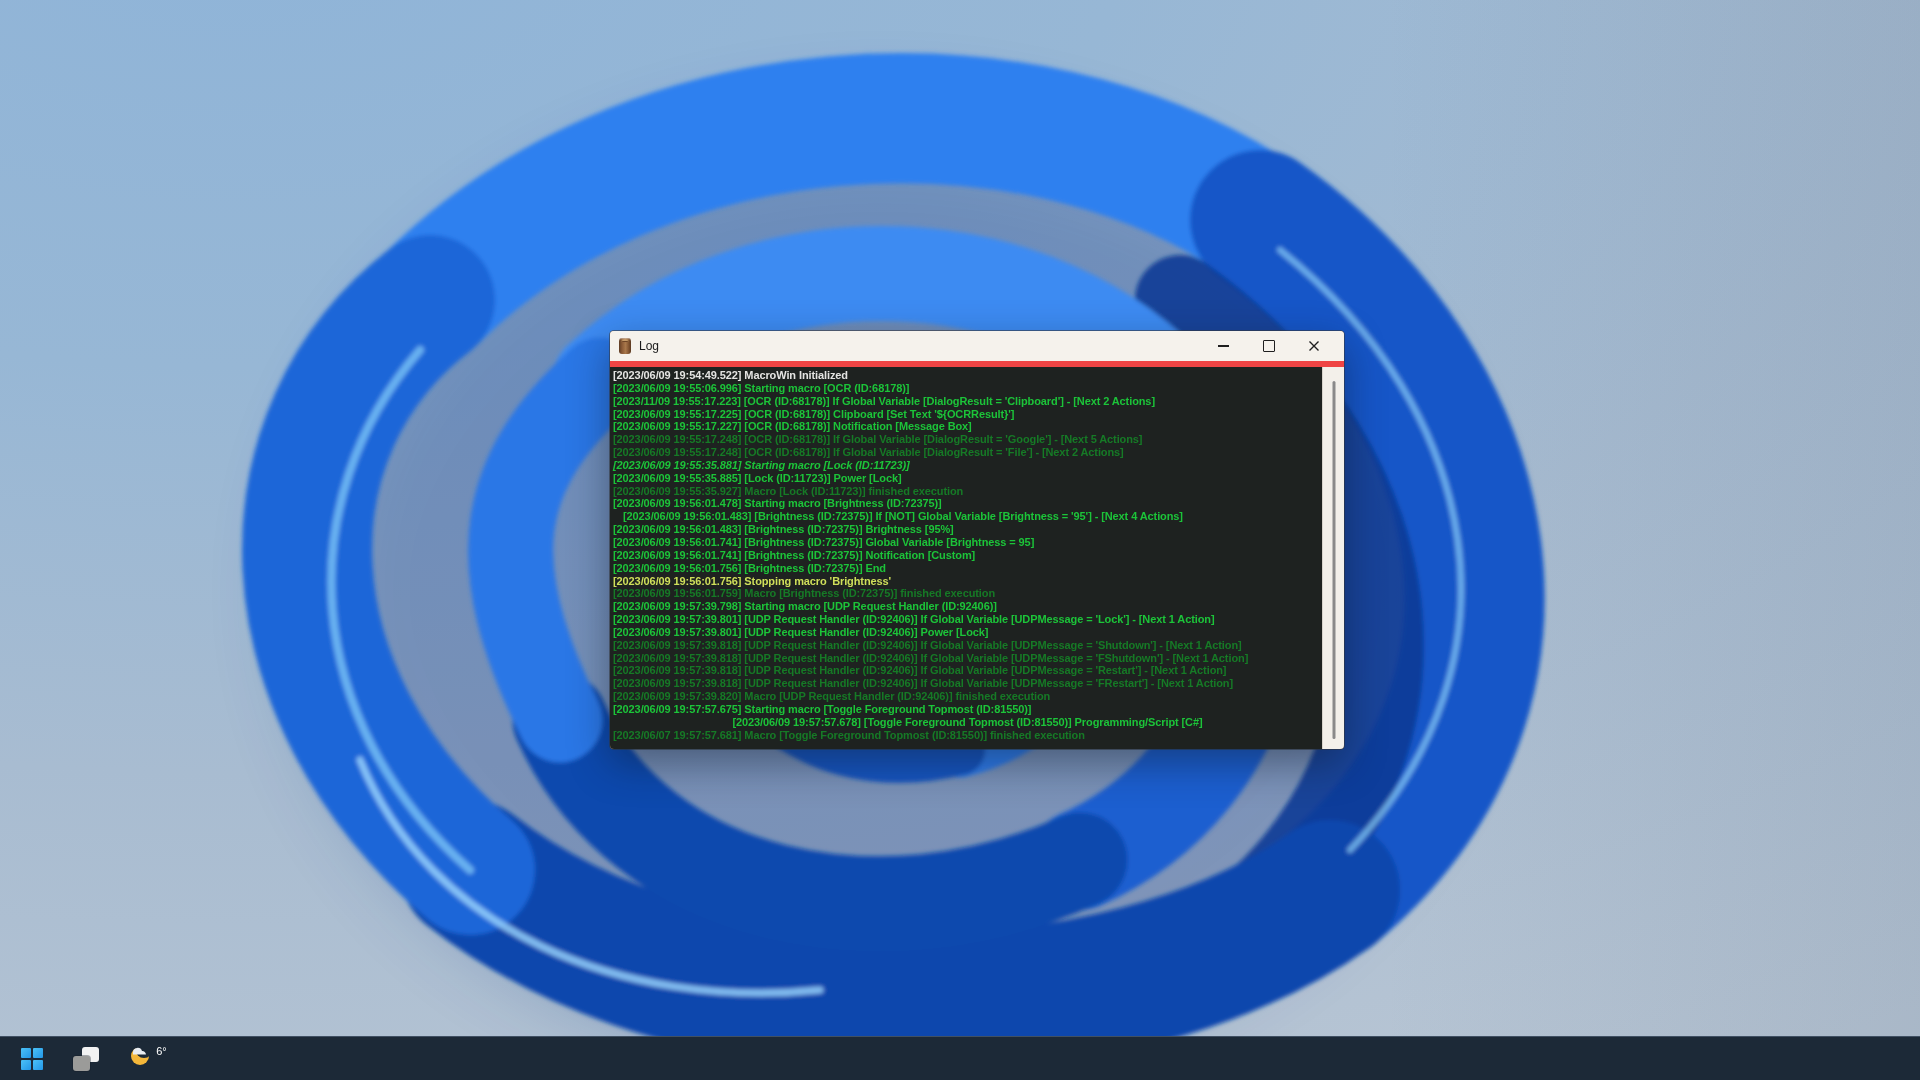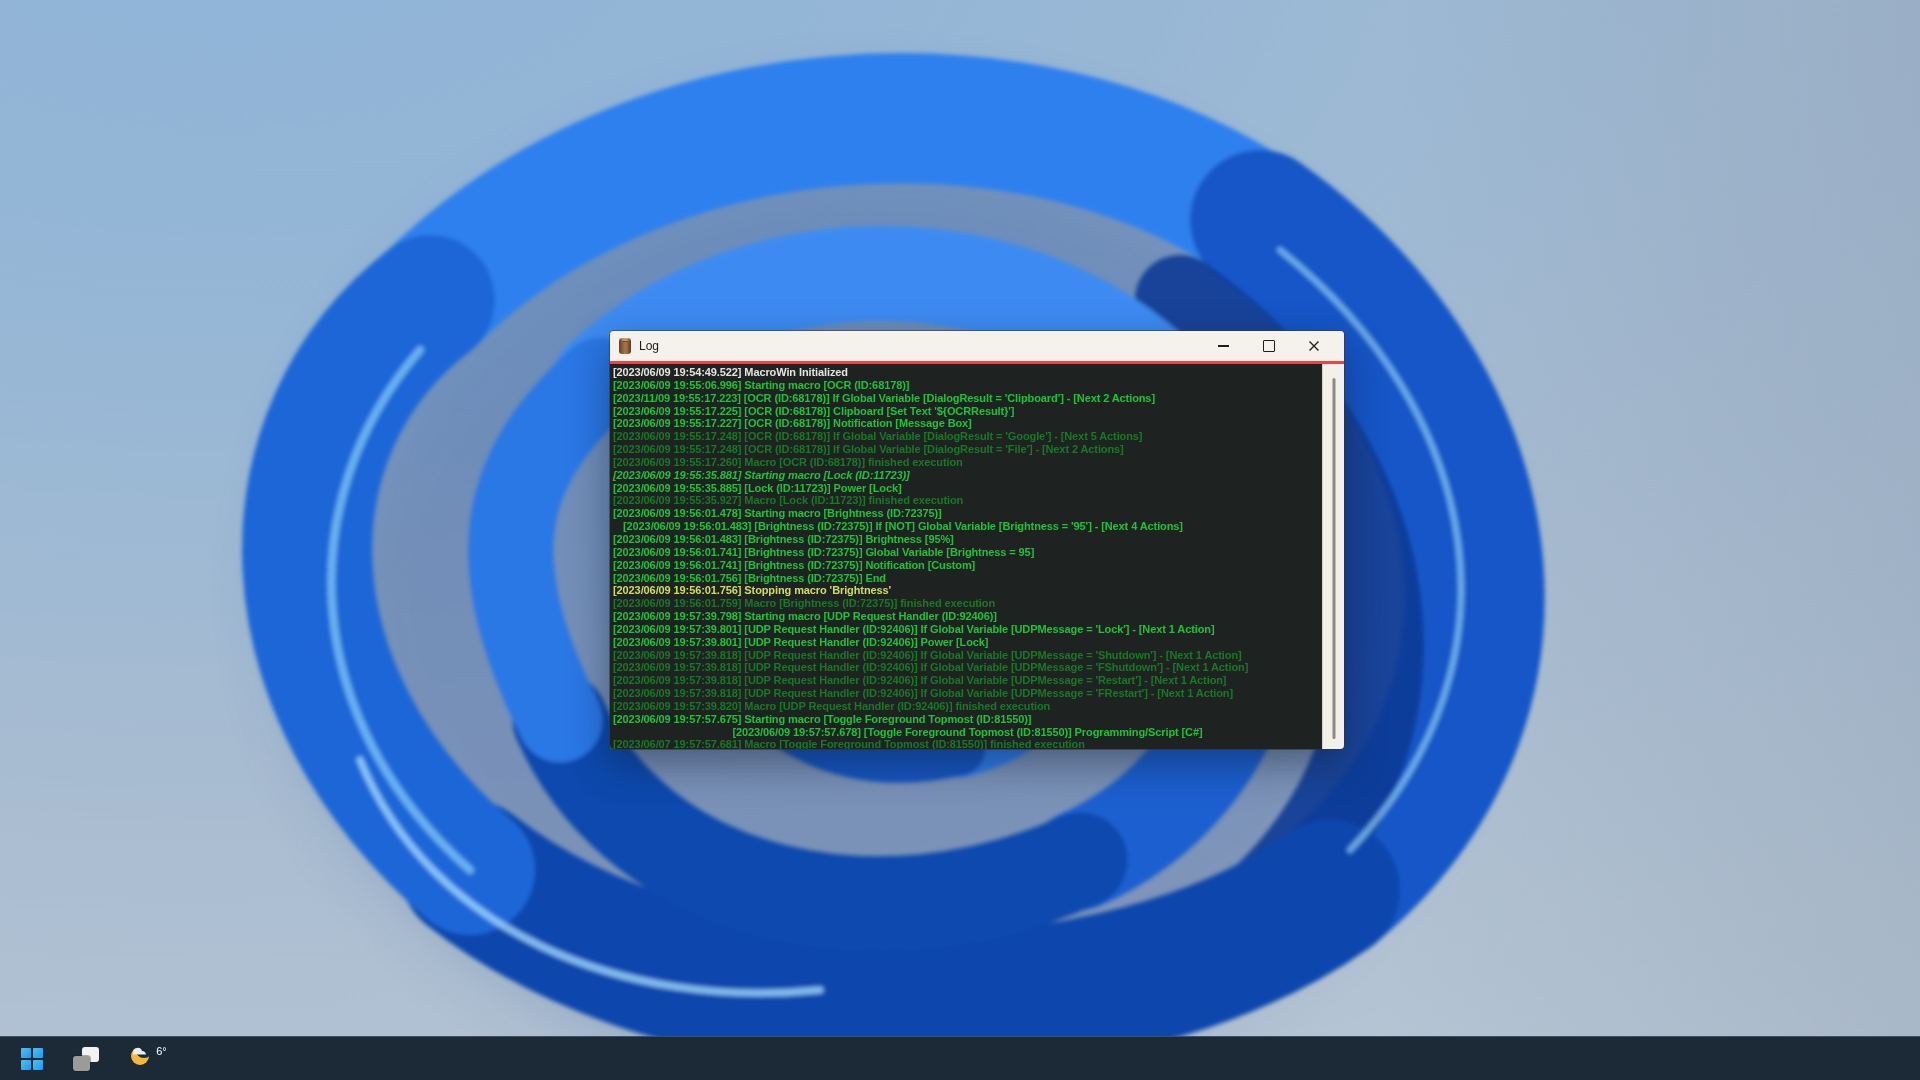--- a/index.html
+++ b/index.html
@@ -36,21 +36,21 @@
     background:#c59a68;box-shadow:inset 0 -1px 0 #6e4526;
   }
   .title-text{font-size:12px;color:#1a1a1a;}
   .controls{margin-left:auto;display:flex;height:100%;padding-right:8px;}
   .win-btn{width:45px;height:100%;display:flex;align-items:center;justify-content:center;cursor:default;}
   .glyph-min{width:11px;height:0;border-bottom:2px solid #1f1f1f;}
   .glyph-max{width:10px;height:10px;border:1.6px solid #1f1f1f;border-radius:1px;}
   
   .log-body{
     position:absolute;left:0;top:30px;right:0;bottom:0;display:flex;
-    border-top:3px solid #ef4444;
+    border-top:6px solid #ef4444;
   }
   .log-text{
     flex:1;overflow:hidden;padding:2px 0 0 3px;
     font-family:"Liberation Sans",sans-serif;font-size:11px;font-weight:bold;
   }
   .log-line{white-space:pre;line-height:12.85px;letter-spacing:-0.1px;}
   .log-scroll{
     width:21px;background:#f3f0ea;position:relative;border-left:1px solid #d8d4cc;
   }
   .log-scroll .thumb{
@@ -132,21 +132,20 @@
   </div>
   <div class="log-body" style="background: rgb(30, 34, 32);">
     <div class="log-text">
         <div class="log-line" style="color: rgb(228, 228, 226);">[2023/06/09 19:54:49.522] MacroWin Initialized</div>
         <div class="log-line" style="color: rgb(28, 196, 57);">[2023/06/09 19:55:06.996] Starting macro [OCR (ID:68178)]</div>
         <div class="log-line" style="color: rgb(28, 196, 57);">[2023/11/09 19:55:17.223] [OCR (ID:68178)] If Global Variable [DialogResult = 'Clipboard'] - [Next 2 Actions]</div>
         <div class="log-line" style="color: rgb(28, 196, 57);">[2023/06/09 19:55:17.225] [OCR (ID:68178)] Clipboard [Set Text '${OCRResult}']</div>
         <div class="log-line" style="color: rgb(28, 196, 57);">[2023/06/09 19:55:17.227] [OCR (ID:68178)] Notification [Message Box]</div>
         <div class="log-line" style="color: rgb(22, 122, 38);">[2023/06/09 19:55:17.248] [OCR (ID:68178)] If Global Variable [DialogResult = 'Google'] - [Next 5 Actions]</div>
         <div class="log-line" style="color: rgb(22, 122, 38);">[2023/06/09 19:55:17.248] [OCR (ID:68178)] If Global Variable [DialogResult = 'File'] - [Next 2 Actions]</div>
-        <div class="log-line" style="color: rgb(22, 122, 38);">[2023/06/09 19:55:17.260] Macro [OCR (ID:68178)] finished execution</div>
         <div class="log-line" style="color: rgb(28, 196, 57); font-style: italic;">[2023/06/09 19:55:35.881] Starting macro [Lock (ID:11723)]</div>
         <div class="log-line" style="color: rgb(28, 196, 57);">[2023/06/09 19:55:35.885] [Lock (ID:11723)] Power [Lock]</div>
         <div class="log-line" style="color: rgb(22, 122, 38);">[2023/06/09 19:55:35.927] Macro [Lock (ID:11723)] finished execution</div>
         <div class="log-line" style="color: rgb(28, 196, 57);">[2023/06/09 19:56:01.478] Starting macro [Brightness (ID:72375)]</div>
         <div class="log-line" style="color: rgb(28, 196, 57); padding-left: 10px;">[2023/06/09 19:56:01.483] [Brightness (ID:72375)] If [NOT] Global Variable [Brightness = '95'] - [Next 4 Actions]</div>
         <div class="log-line" style="color: rgb(28, 196, 57);">[2023/06/09 19:56:01.483] [Brightness (ID:72375)] Brightness [95%]</div>
         <div class="log-line" style="color: rgb(28, 196, 57);">[2023/06/09 19:56:01.741] [Brightness (ID:72375)] Global Variable [Brightness = 95]</div>
         <div class="log-line" style="color: rgb(28, 196, 57);">[2023/06/09 19:56:01.741] [Brightness (ID:72375)] Notification [Custom]</div>
         <div class="log-line" style="color: rgb(28, 196, 57);">[2023/06/09 19:56:01.756] [Brightness (ID:72375)] End</div>
         <div class="log-line" style="color: rgb(207, 223, 90);">[2023/06/09 19:56:01.756] Stopping macro 'Brightness'</div>

